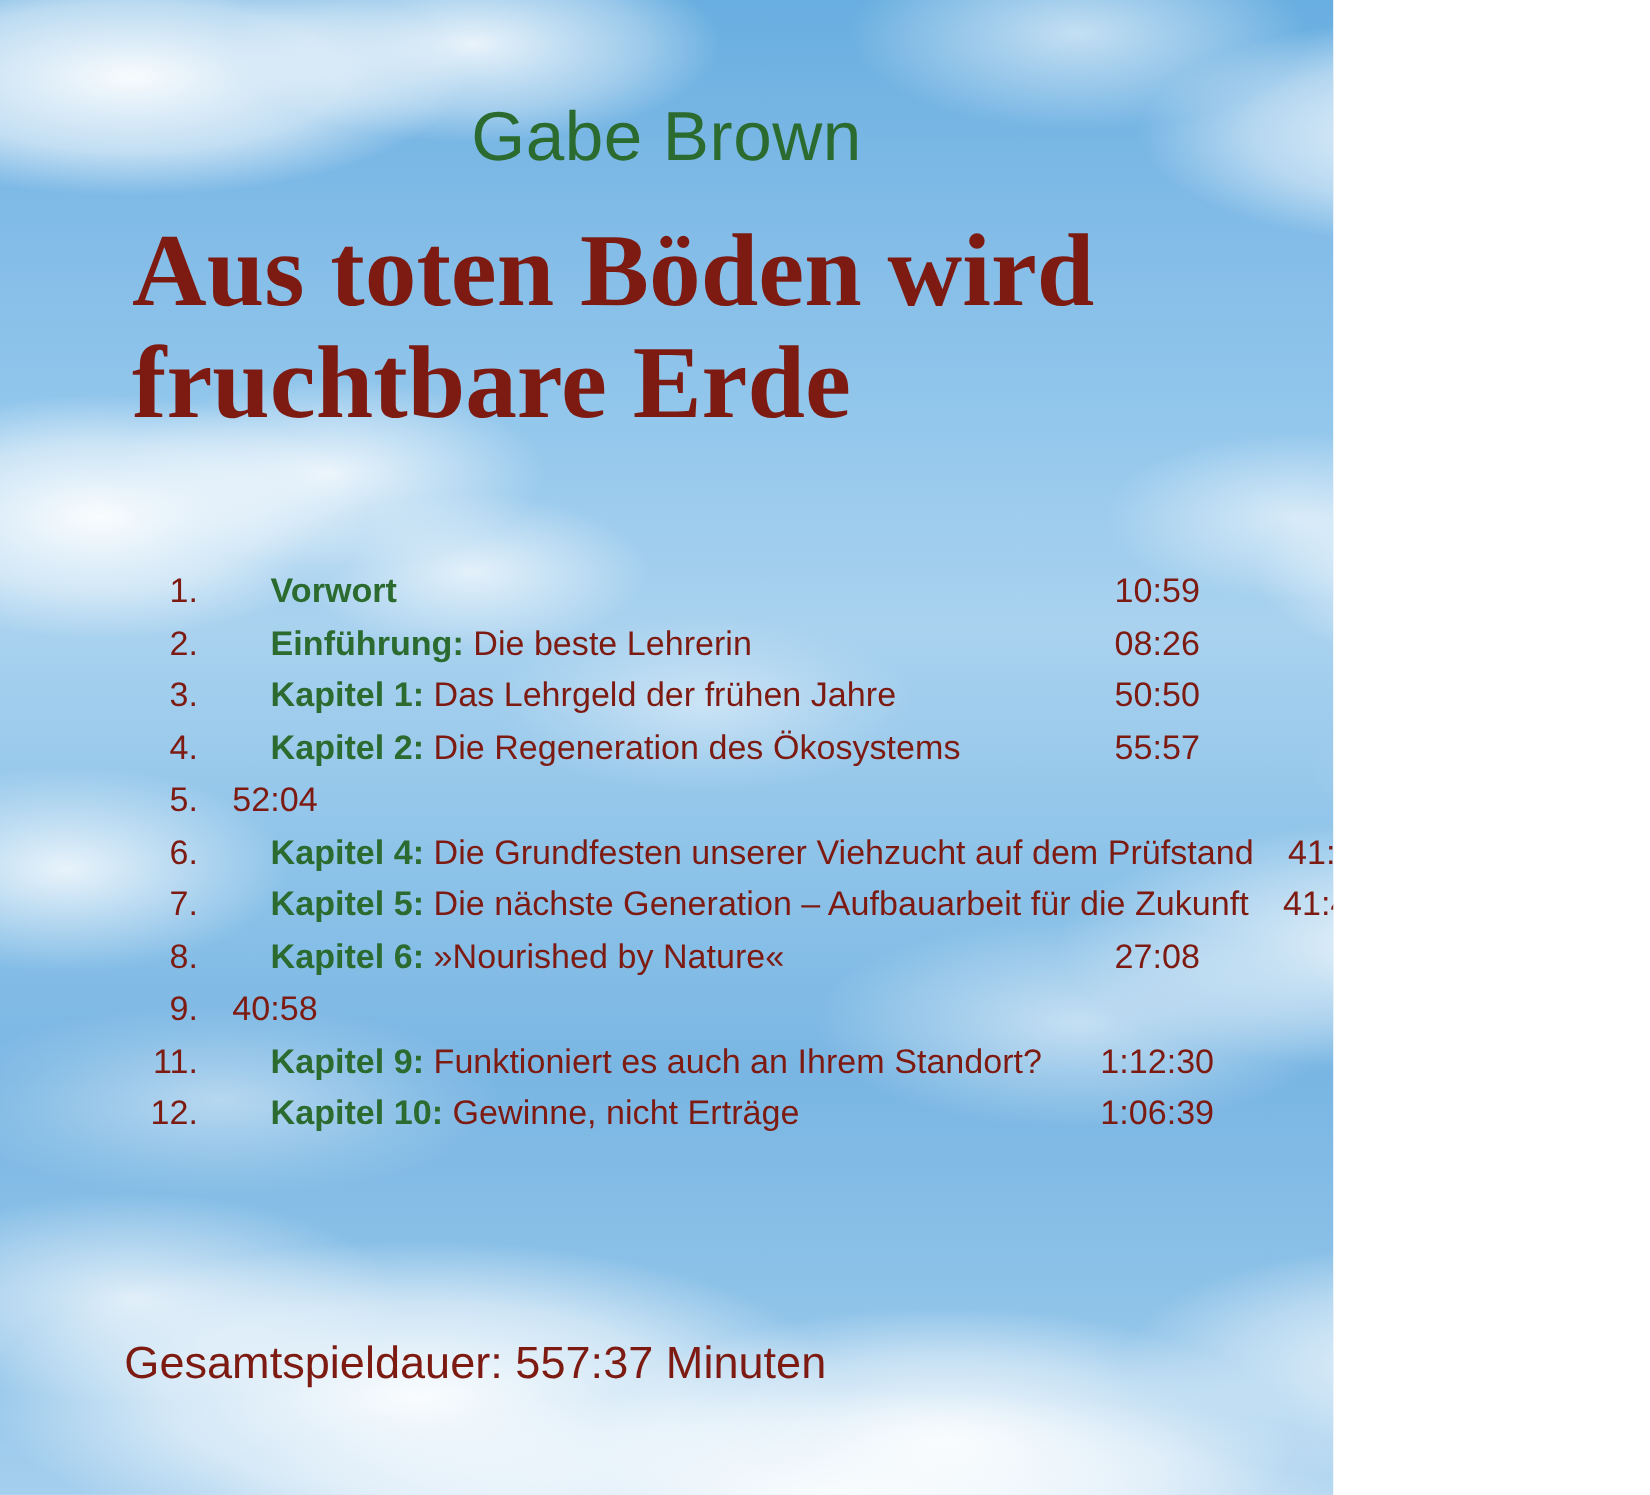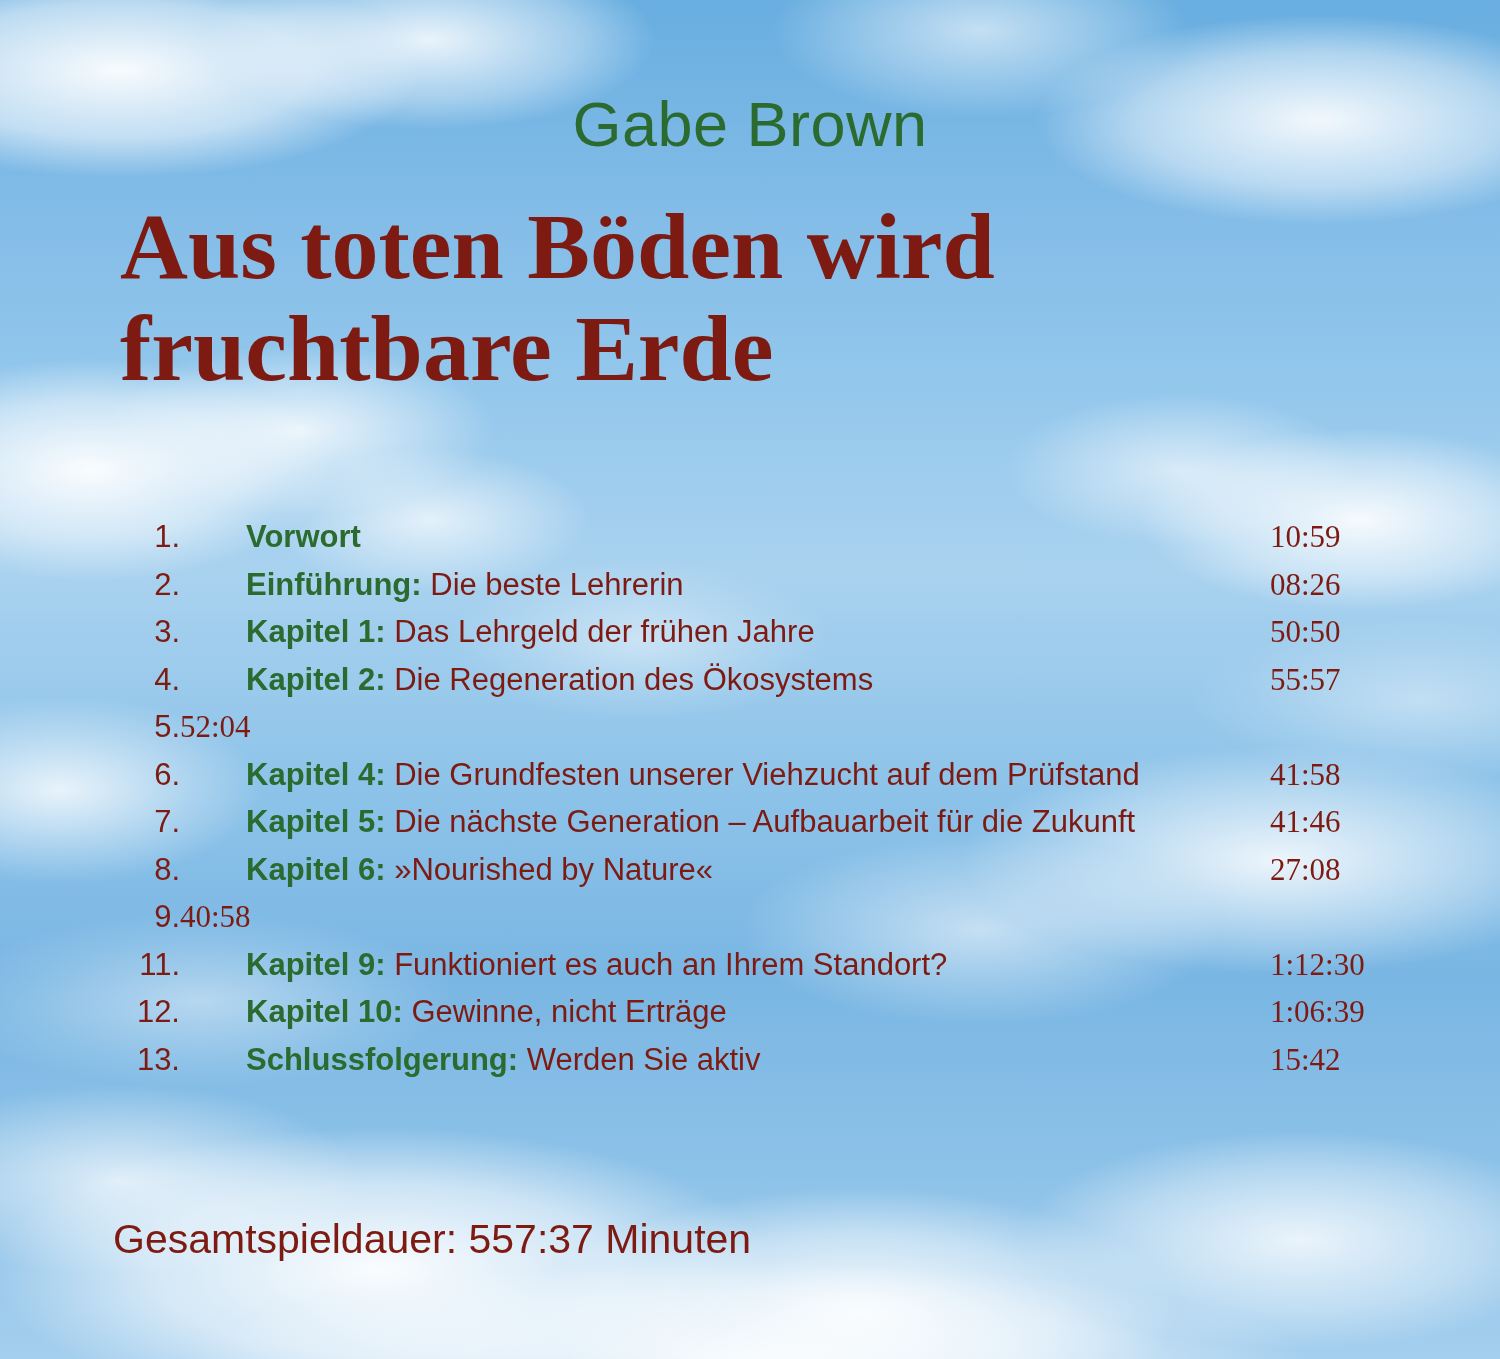--- a/index.html
+++ b/index.html
@@ -8,21 +8,21 @@
   }
   body {
     width: 1500px;
     height: 1359px;
     font-family: "Liberation Sans", sans-serif;
     overflow: hidden;
   }
 
   #cover {
     position: relative;
-    width: 1500px;
+    width: 1212px;
     height: 1359px;
     overflow: hidden;
     background: linear-gradient(to bottom,
         #68aee0 0%,
         #7db9e6 12%,
         #93c7ec 28%,
         #a9d2ef 42%,
         #8dc3e9 58%,
         #79b6e3 72%,
         #8dc2e8 86%,
@@ -138,23 +138,22 @@
   .track .label .sep {
     font-weight: bold;
     color: #2c6b2f;
   }
   .track .label .desc {
     color: #7d1b12;
   }
   .track .dur {
     flex: 0 0 auto;
     width: 140px;
-    text-align: left;
-    color: #7d1b12;
-    font-family: Liberation Serif, serif;
+    text-align: center;
+    color: #7d1b12;
   }
 
   .total {
     position: absolute;
     left: 113px;
     top: 1216px;
     font-size: 41px;
     color: #7d1b12;
   }
 </style>
@@ -222,23 +221,18 @@
         <div class="track">
           <span class="num">11.</span>
           <span class="label"><span class="heading">Kapitel 9</span><span class="sep">:</span><span class="desc"> Funktioniert es auch an Ihrem Standort?</span></span>
           <span class="dur">1:12:30</span>
         </div>
         <div class="track">
           <span class="num">12.</span>
           <span class="label"><span class="heading">Kapitel 10</span><span class="sep">:</span><span class="desc"> Gewinne, nicht Erträge</span></span>
           <span class="dur">1:06:39</span>
         </div>
-        <div class="track">
-          <span class="num">13.</span>
-          <span class="label"><span class="heading">Schlussfolgerung</span><span class="sep">:</span><span class="desc"> Werden Sie aktiv</span></span>
-          <span class="dur">15:42</span>
-        </div>
       </div>
 
     <div class="total">Gesamtspieldauer: 557:37 Minuten</div>
 
   </div>
 </div>
 
 </body></html>

